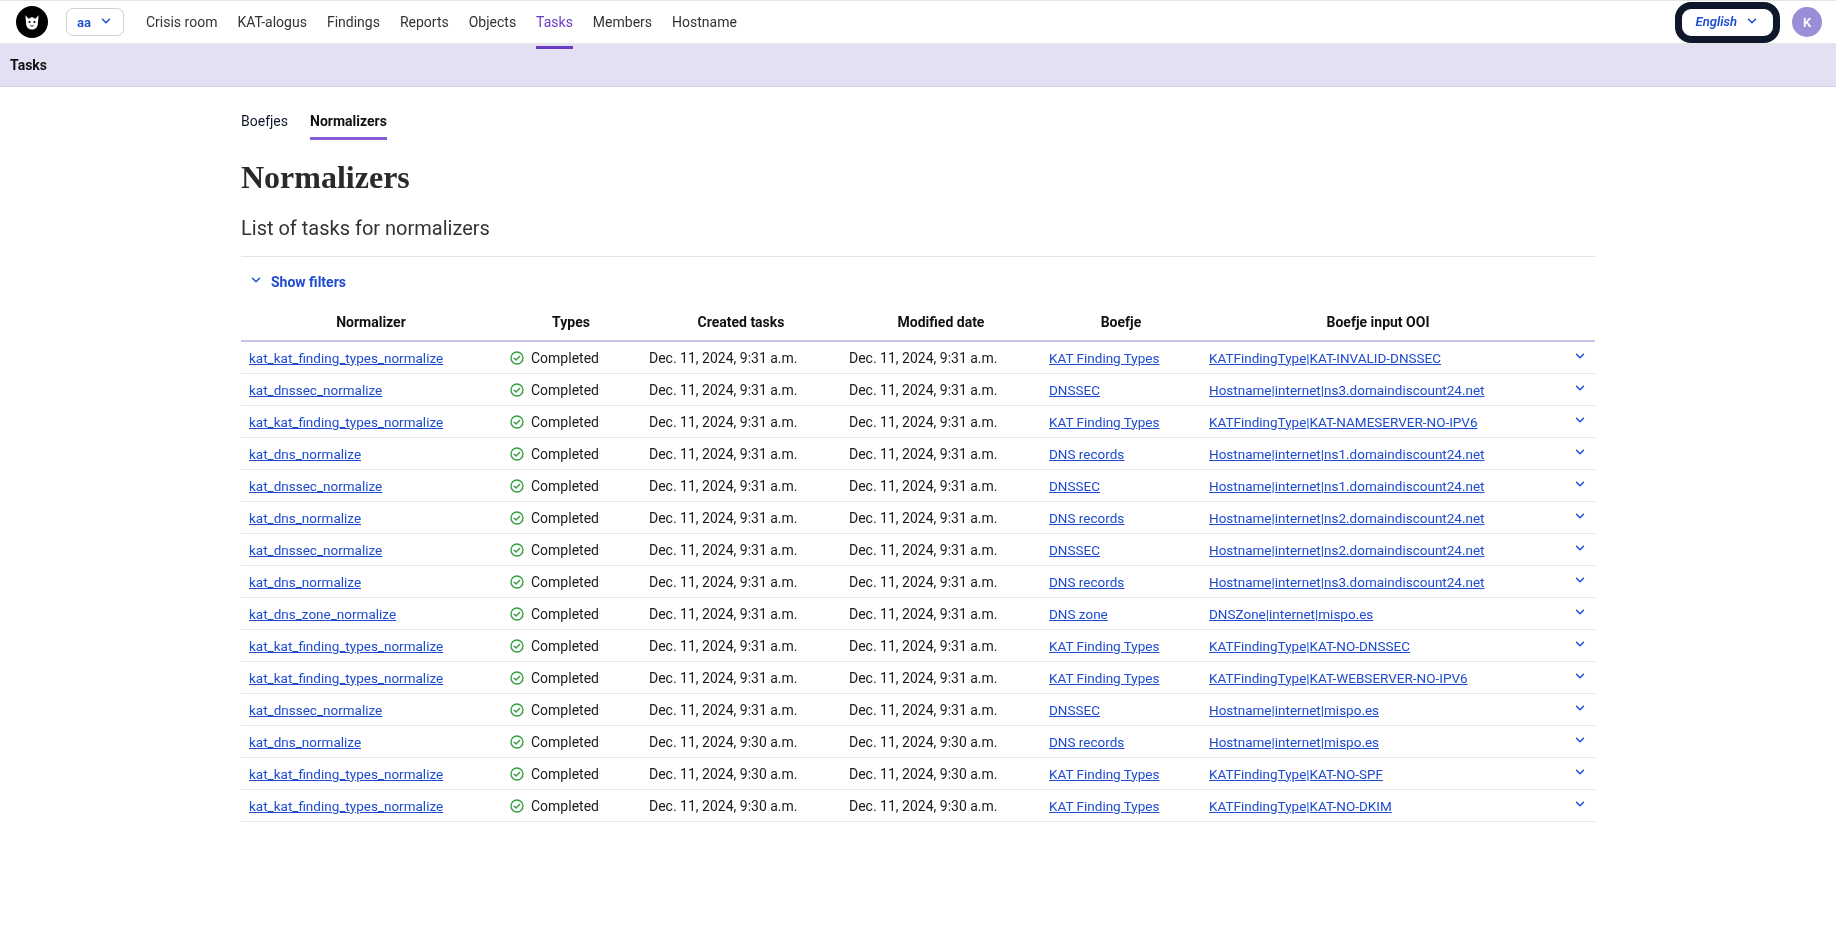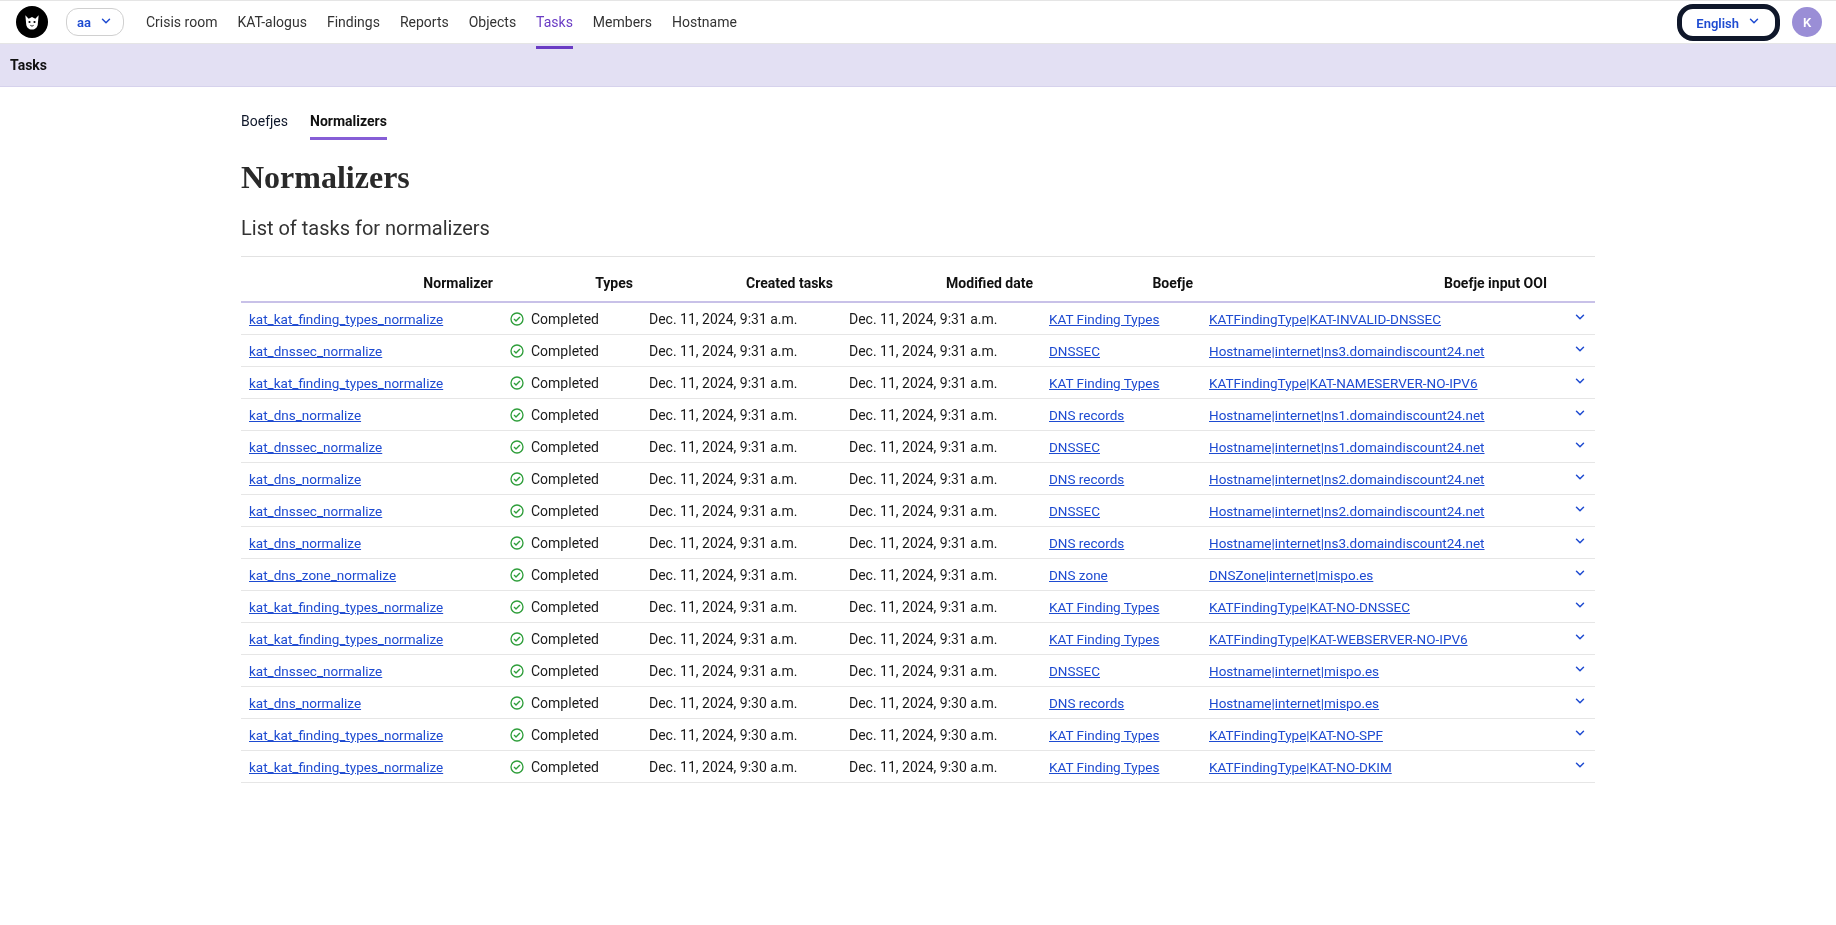--- a/index.html
+++ b/index.html
@@ -25,21 +25,21 @@
     width: 32px; height: 32px;
     border-radius: 50%;
     background: #000;
     display: flex; align-items: center; justify-content: center;
     margin-right: 18px;
     margin-left: 6px;
   }
   .logo svg { width: 20px; height: 20px; }
   .org-selector {
     border: 1px solid #d0d0d0;
-    border-radius: 12px;
+    border-radius: 7px;
     padding: 4px 10px;
     display: flex;
     align-items: center;
     gap: 8px;
     color: #1e4bd1;
     font-weight: 600;
     font-size: 13px;
     cursor: pointer;
     margin-right: 22px;
     height: 28px;
@@ -52,29 +52,30 @@
     padding: 6px 0;
   }
   .navlinks a.active {
     color: #6a3cc4;
     border-bottom: 3px solid #6a3cc4;
     padding-bottom: 10px;
     margin-bottom: -13px;
   }
   .nav-spacer { flex: 1; }
   .lang-selector {
-    border: 5px solid #0f172a;
+    border: 7px solid #0f172a;
     border-radius: 16px;
     padding: 5px 14px;
-    display: flex; align-items: flex-end; gap: 8px;
+    display: flex; align-items: flex-start; gap: 8px;
     color: #1e4bd1;
     font-weight: 600;
     font-size: 13px;
     cursor: pointer;
     margin-right: 12px;
+    font-style: italic;
   }
   .avatar {
     width: 30px; height: 30px;
     border-radius: 50%;
     background: #9a8ed6;
     color: #fff;
     display: flex; align-items: center; justify-content: center;
     font-weight: 600;
     font-size: 13px;
     margin-right: 4px;
@@ -138,21 +139,21 @@
     padding: 8px 8px 14px;
   }
 
   
   table.tasks {
     width: 100%;
     border-collapse: collapse;
     font-size: 14px;
   }
   table.tasks thead th {
-    text-align: right;
+    text-align: center;
     font-weight: 700;
     color: #111;
     padding: 10px 8px;
     border-bottom: 2px solid #c8c1e8;
     font-size: 14px;
   }
   table.tasks tbody td {
     padding: 7px 8px;
     border-bottom: 1px solid #e6e6e6;
     vertical-align: middle;
@@ -233,20 +234,28 @@
 <div class="main">
   <div class="subtabs" id="subtabs">
       <a href="#">Boefjes</a>
       <a href="#" class="active">Normalizers</a>
     </div>
 
   <h1 class="page-title">Normalizers</h1>
   <div class="subtitle">List of tasks for normalizers</div>
   <div class="divider"></div>
 
+  <div class="show-filters">
+    <span>
+      <svg class="chev-svg" viewBox="0 0 24 24">
+          <path d="M6 9l6 6 6-6" stroke="currentColor" stroke-width="2.5" fill="none" stroke-linecap="round" stroke-linejoin="round"></path>
+        </svg>
+    </span>
+    <span>Show filters</span>
+  </div>
 
   <table class="tasks">
     <thead>
       <tr>
         <th class="col-normalizer">Normalizer</th>
         <th class="col-status">Types</th>
         <th class="col-created">Created tasks</th>
         <th class="col-modified">Modified date</th>
         <th class="col-boefje">Boefje</th>
         <th class="col-ooi">Boefje input OOI</th>

